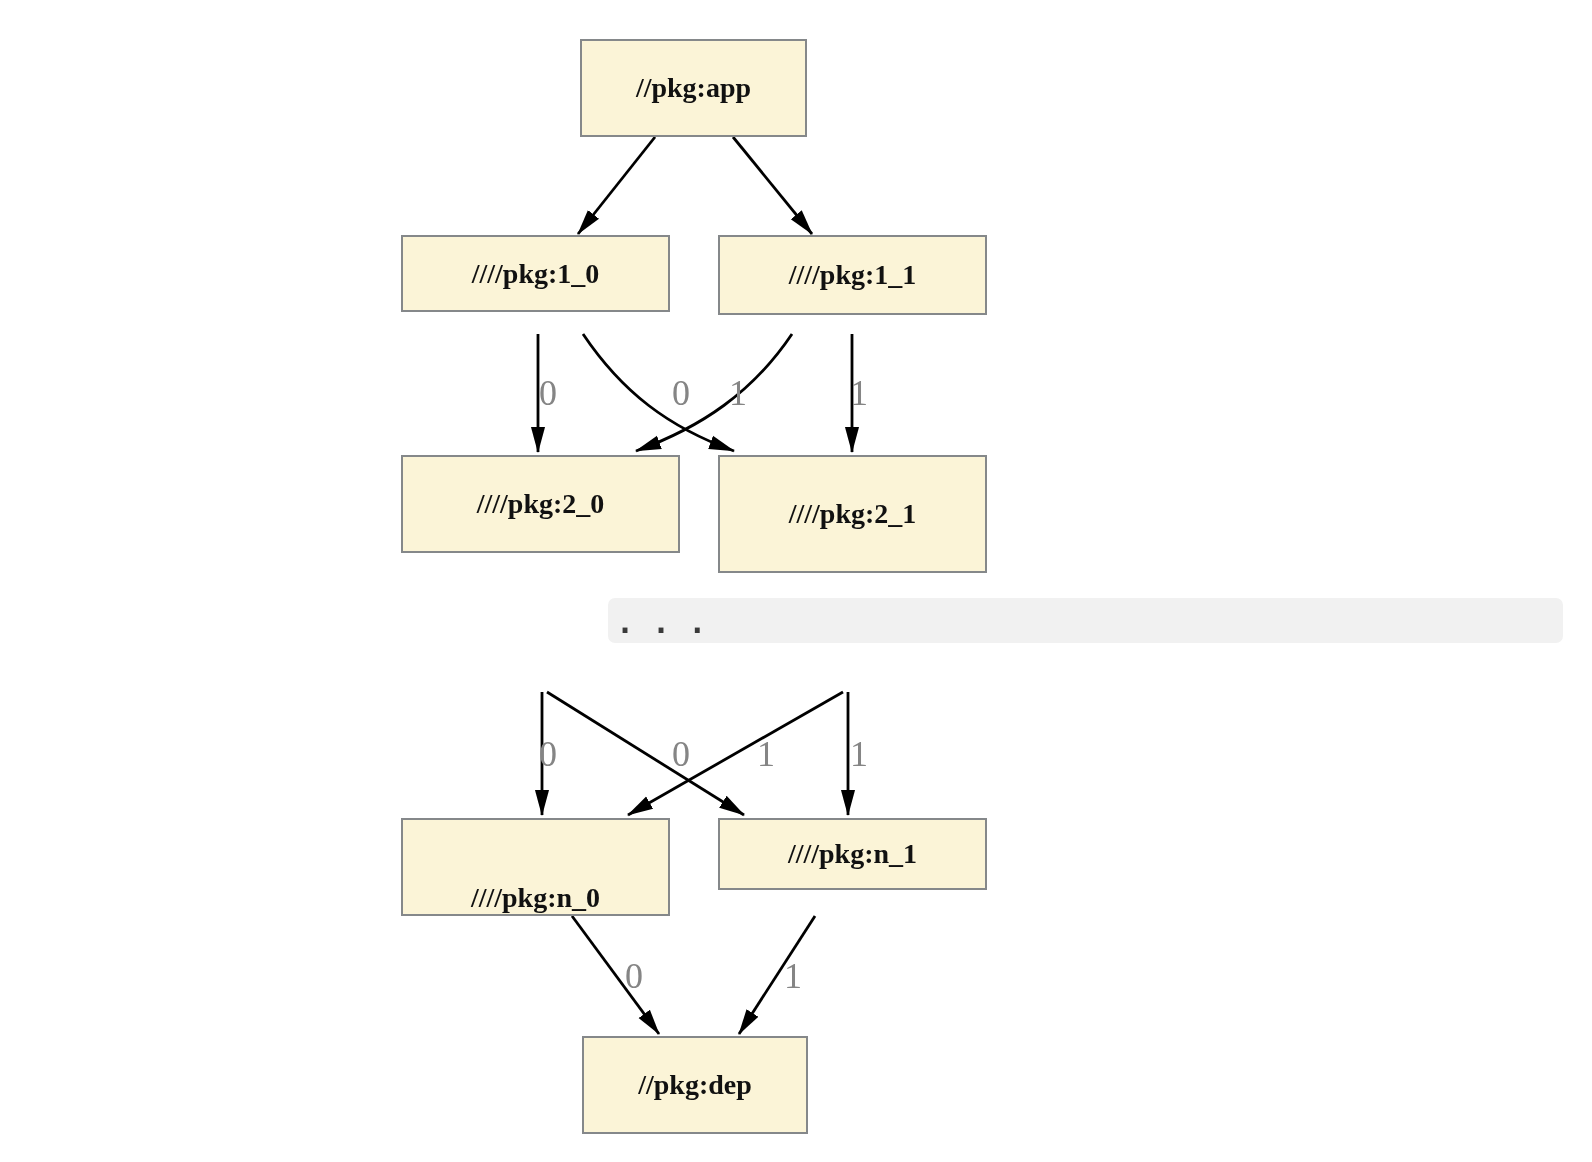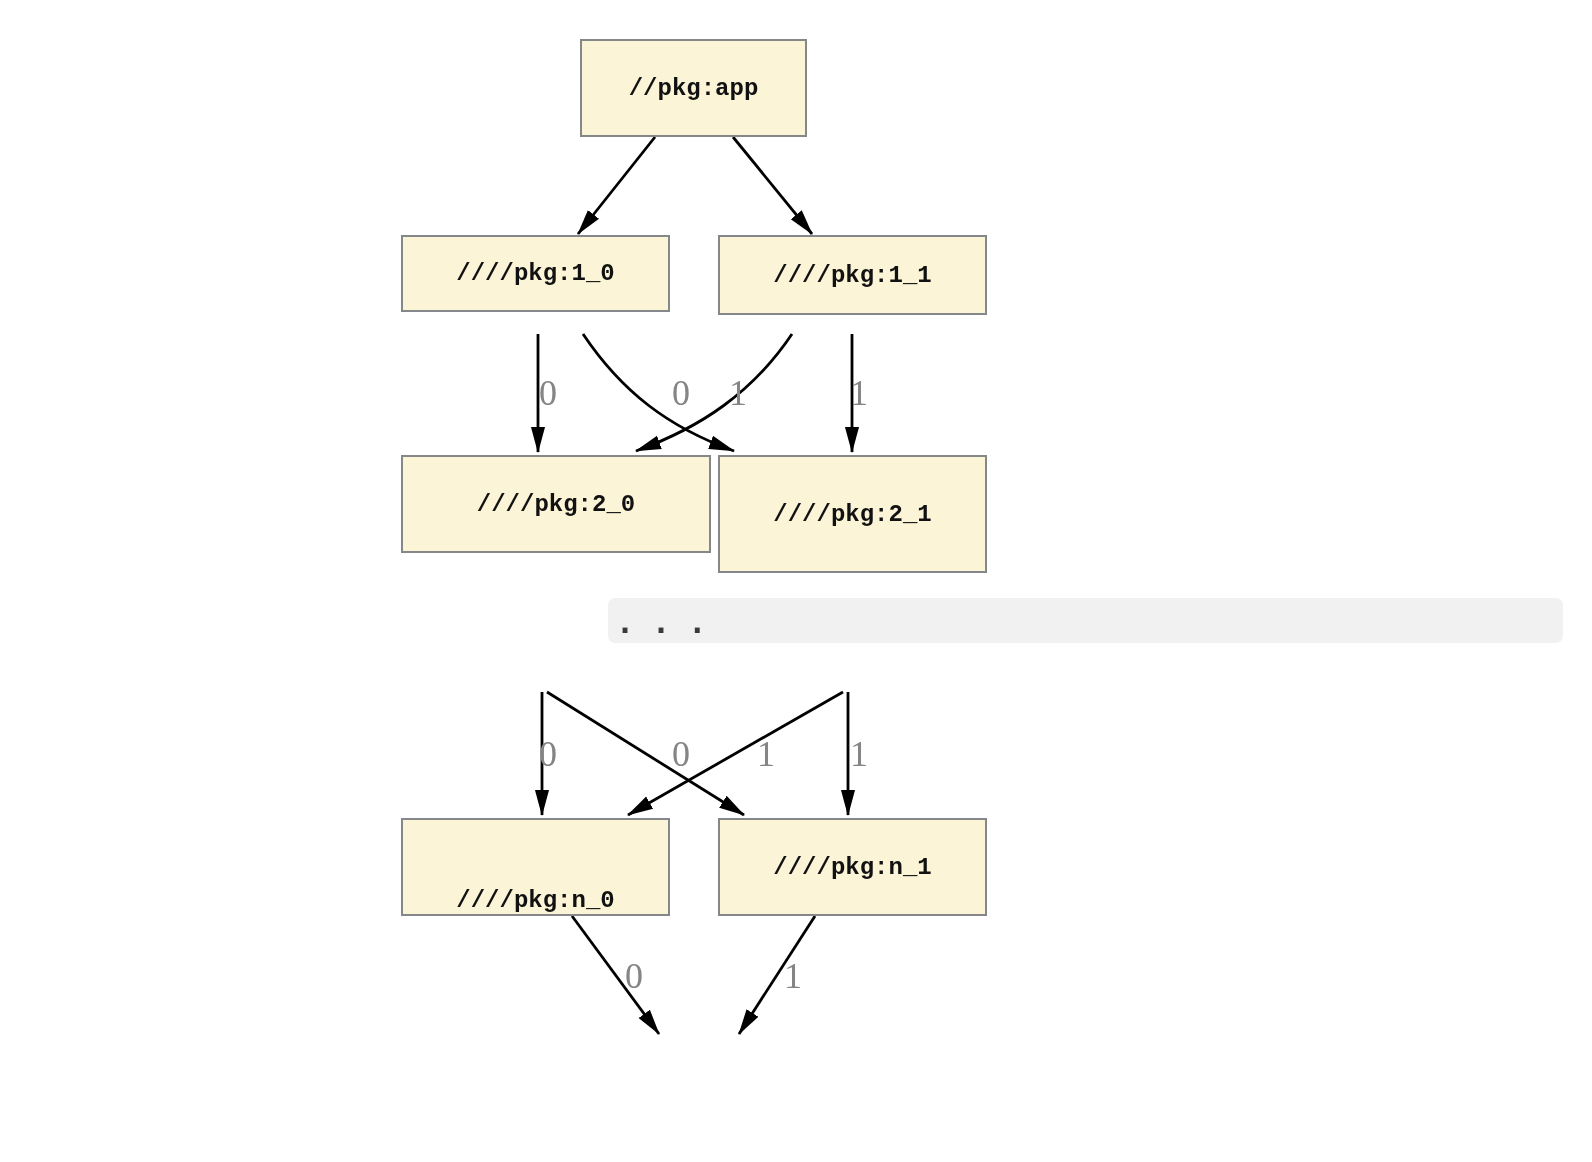--- a/index.html
+++ b/index.html
@@ -39,23 +39,23 @@
   .node {
     position: absolute;
     box-sizing: border-box;
     background: #FBF4D7;
     border: 2px solid #85888A;
     display: flex;
     align-items: center;
     justify-content: center;
   }
   .node-label {
-    font-family: Liberation Mono, monospace;
+    font-family: Liberation Serif, serif;
     font-weight: bold;
-    font-size: 24px;
+    font-size: 28px;
     color: #111111;
     white-space: pre;
   }
   .ellipsis-bar {
     position: absolute;
     left: 608px;
     top: 598px;
     width: 955px;
     height: 45px;
     background: #F1F1F1;
@@ -121,34 +121,37 @@
   </div>
 
   <div class="node" style="left:401px; top:235px; width:269px; height:77px;">
     <span class="node-label">////pkg:1_0</span>
   </div>
 
   <div class="node" style="left:718px; top:235px; width:269px; height:80px;">
     <span class="node-label">////pkg:1_1</span>
   </div>
 
-  <div class="node" style="left:401px; top:455px; width:310px; height:98px;">
+  <div class="node" style="left:401px; top:455px; width:279px; height:98px;">
     <span class="node-label">////pkg:2_0</span>
   </div>
 
   <div class="node" style="left:718px; top:455px; width:269px; height:118px;">
     <span class="node-label">////pkg:2_1</span>
   </div>
 
   <div class="ellipsis-bar">
     <span class="ellipsis-text">. . .</span>
   </div>
 
   <div class="node" style="left:401px; top:818px; width:269px; height:98px;align-items:flex-end;">
     <span class="node-label">////pkg:n_0</span>
   </div>
 
-  <div class="node" style="left:718px; top:818px; width:269px; height:98px;">
+  <div class="node" style="left:718px; top:818px; width:269px; height:72px;">
     <span class="node-label">////pkg:n_1</span>
   </div>
 
+  <div class="node" style="left:582px; top:1036px; width:226px; height:98px;">
+    <span class="node-label">//pkg:dep</span>
+  </div>
 
 </div>
 
 </body></html>

